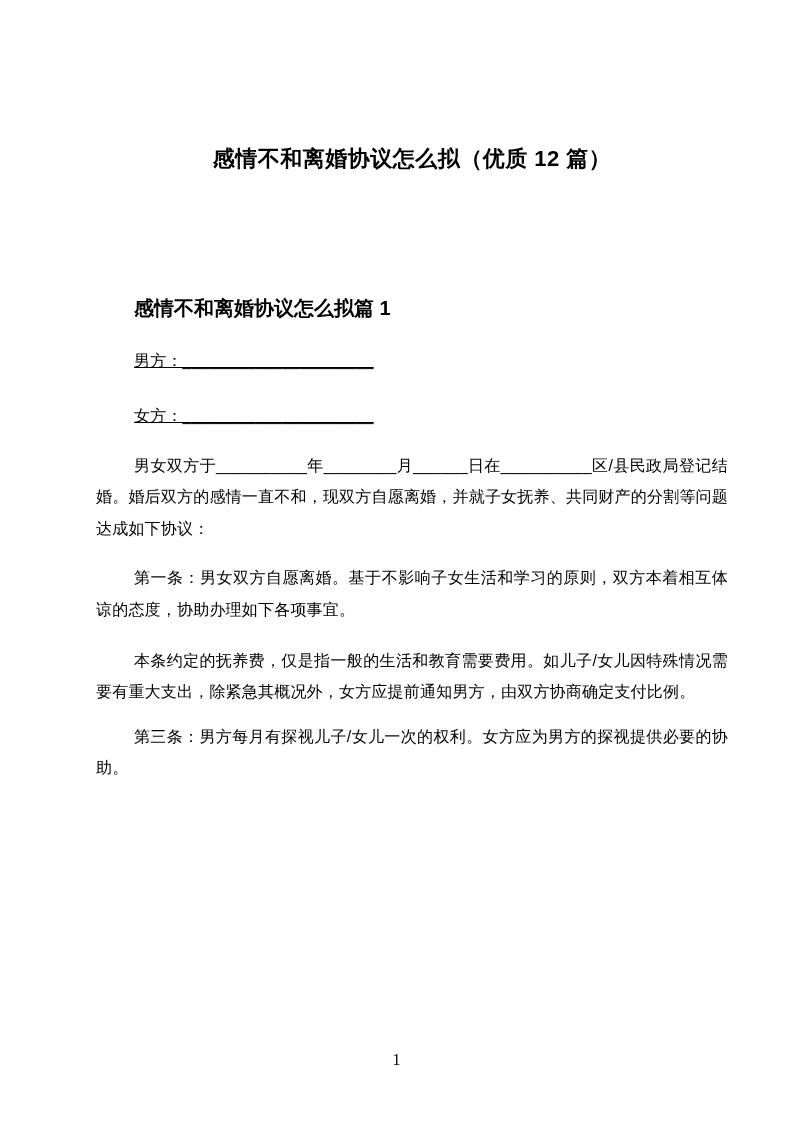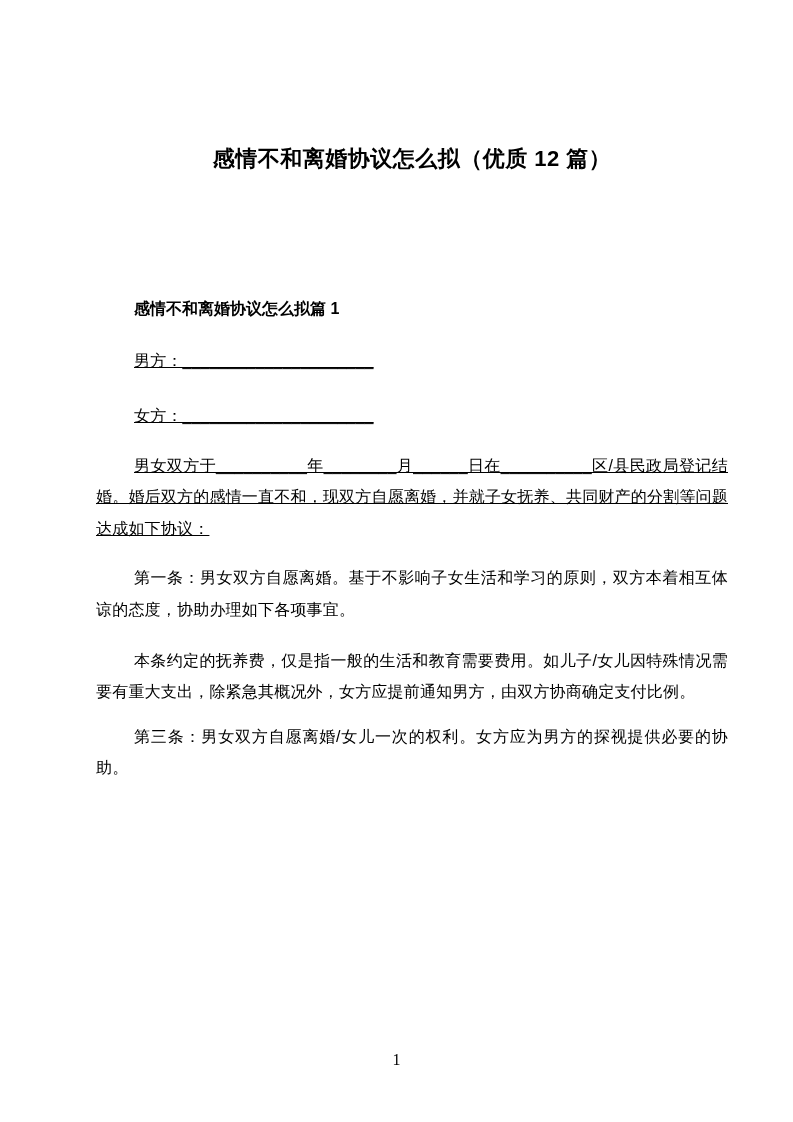--- a/index.html
+++ b/index.html
@@ -26,21 +26,21 @@
   .doc-title {
     font-size: 22px;
     line-height: 32px;
     font-weight: bold;
     text-align: center;
     margin: 0 0 118px 0;
     letter-spacing: 0.5px;
     white-space: nowrap;
   }
   .section-heading {
-    font-size: 16px;
+    font-size: 20px;
     line-height: 31px;
     font-weight: bold;
     margin: 0 0 21px 0;
     text-indent: 38px;
   }
   .field-line {
     font-size: 16px;
     line-height: 31px;
     margin: 0 0 24px 0;
     text-indent: 38px;
@@ -52,21 +52,21 @@
   }
   p.body-para {
     font-size: 16px;
     line-height: 31.4px;
     margin: 0 0 15px 0;
     text-indent: 38px;
     text-align: justify;
     letter-spacing: 0.2px;
     word-break: break-all;
   }
-  p.body-para.p1 { margin-bottom: 18px; text-decoration: underline; }
+  p.body-para.p1 { margin-bottom: 18px; }
   p.body-para.p2 { margin-bottom: 4px; }
   p.body-para.p3 { margin-bottom: 10px; }
   p.body-para.p4 { margin-bottom: 21px; }
   p.body-para.p5 { margin-bottom: 13px; margin-top: 20px; }
   p.body-para.p6 { margin-bottom: 0; }
   .page-number {
     position: absolute;
     left: 0;
     right: 0;
     top: 1048px;
@@ -90,17 +90,17 @@
   <p class="field-line wife">女方：_____________________</p>
 
   <p class="body-para p1">男女双方于__________年________月______日在__________区/县民政局登记结婚。婚后双方的感情一直不和，现双方自愿离婚，并就子女抚养、共同财产的分割等问题达成如下协议：</p>
 
   <p class="body-para p2">第一条：男女双方自愿离婚。基于不影响子女生活和学习的原则，双方本着相互体谅的态度，协助办理如下各项事宜。</p>
 
 
 
   <p class="body-para p5">本条约定的抚养费，仅是指一般的生活和教育需要费用。如儿子/女儿因特殊情况需要有重大支出，除紧急其概况外，女方应提前通知男方，由双方协商确定支付比例。</p>
 
-  <p class="body-para p6">第三条：男女双方自愿离婚/女儿一次的权利。女方应为男方的探视提供必要的协助。</p>
+  <p class="body-para p6">第三条：男方每月有探视儿子/女儿一次的权利。女方应为男方的探视提供必要的协助。</p>
 
   <div class="page-number">1</div>
 
 </div>
 
 </body></html>

